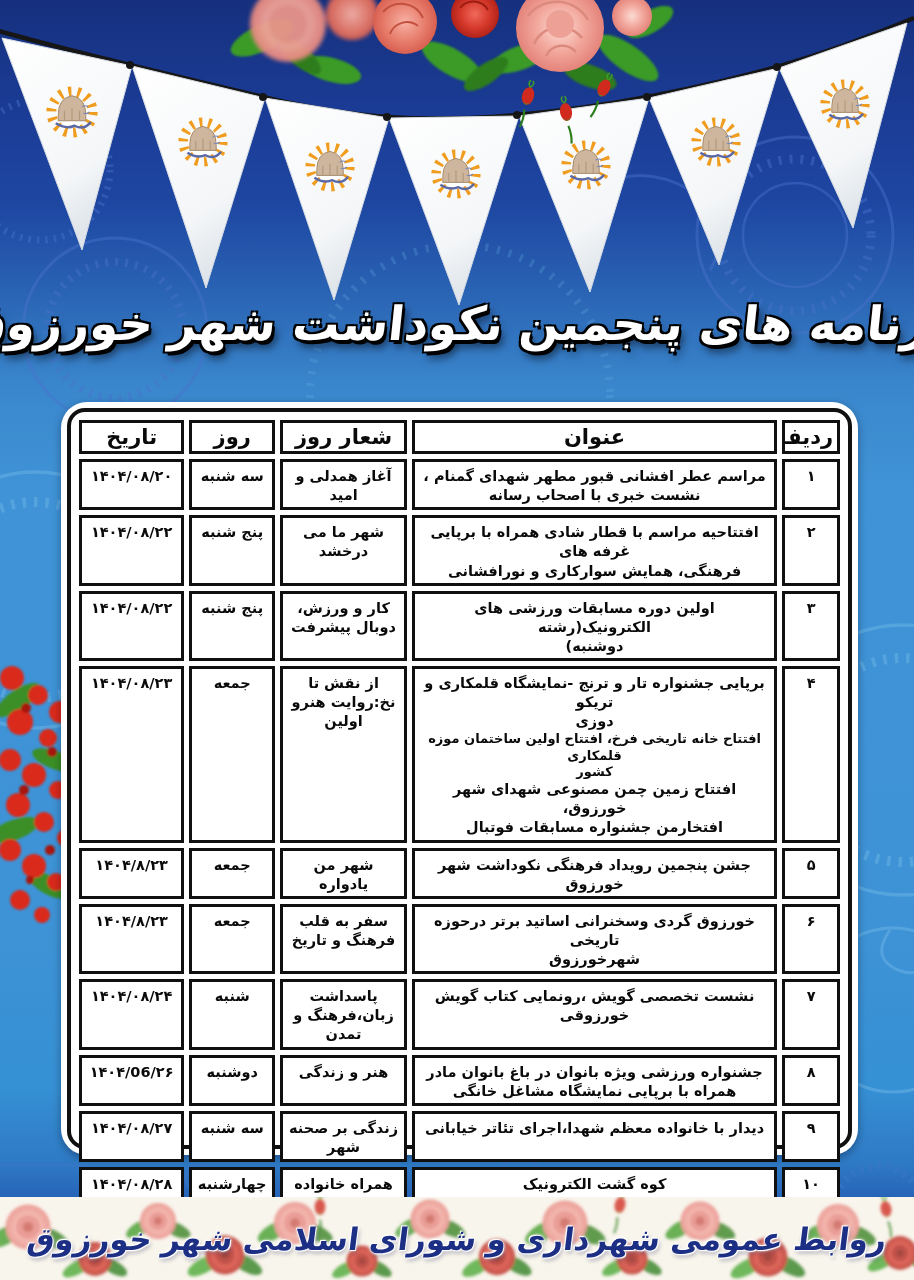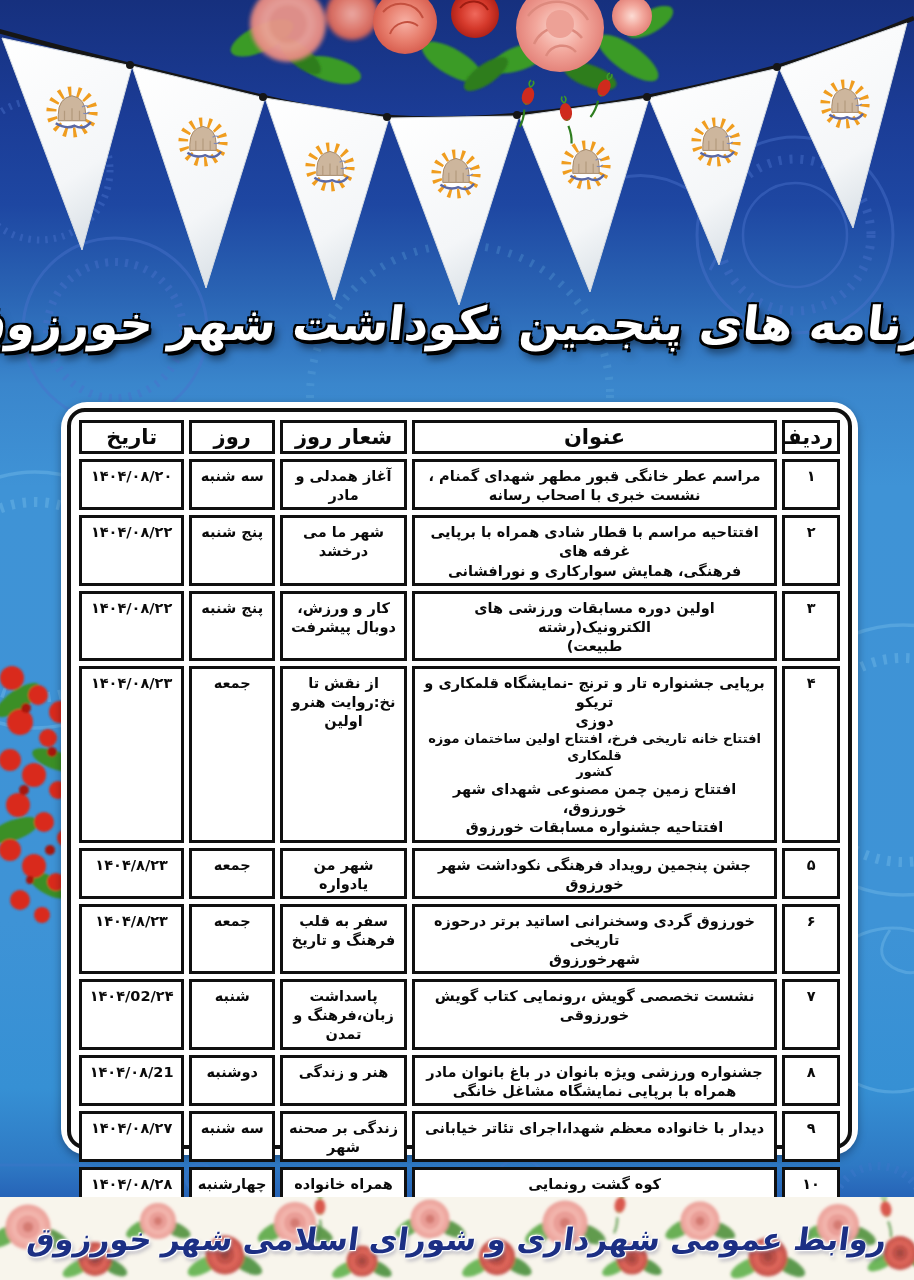--- a/index.html
+++ b/index.html
@@ -268,56 +268,56 @@
             <th>عنوان</th>
             <th>شعار روز</th>
             <th>روز</th>
             <th>تاریخ</th>
           </tr>
         </thead>
         <tbody>
             <tr style="height: 44px;">
       <td class="c-num">۱</td>
       <td class="c-title">
-                <div class="tline">مراسم عطر خانگی قبور مطهر شهدای گمنام ،</div>
+                <div class="tline">مراسم عطر افشانی قبور مطهر شهدای گمنام ،</div>
                 <div class="tline">نشست خبری با اصحاب رسانه</div>
               </td>
-      <td class="c-slogan">آغاز همدلی و مادر</td>
+      <td class="c-slogan">آغاز همدلی و امید</td>
       <td class="c-day">سه شنبه</td>
       <td class="c-date">۱۴۰۴/۰۸/۲۰</td>
     </tr>
             <tr style="height: 40px;">
       <td class="c-num">۲</td>
       <td class="c-title">
                 <div class="tline">افتتاحیه  مراسم با قطار شادی همراه با برپایی غرفه های</div>
                 <div class="tline">فرهنگی، همایش سوارکاری و  نورافشانی</div>
               </td>
       <td class="c-slogan">شهر ما می درخشد</td>
       <td class="c-day">پنج شنبه</td>
       <td class="c-date">۱۴۰۴/۰۸/۲۲</td>
     </tr>
             <tr style="height: 40px;">
       <td class="c-num">۳</td>
       <td class="c-title">
                 <div class="tline">اولین  دوره مسابقات ورزشی های الکترونیک(رشته</div>
-                <div class="tline">طبیعت)</div>
+                <div class="tline">دوشنبه)</div>
               </td>
       <td class="c-slogan">کار و ورزش، دوبال پیشرفت</td>
       <td class="c-day">پنج شنبه</td>
       <td class="c-date">۱۴۰۴/۰۸/۲۲</td>
     </tr>
             <tr style="height: 120px;">
       <td class="c-num">۴</td>
       <td class="c-title">
                 <div class="tline">برپایی جشنواره تار و ترنج -نمایشگاه قلمکاری و تریکو</div>
                 <div class="tline">دوزی</div>
                 <div class="tline small">افتتاح خانه تاریخی فرخ، افتتاح اولین ساختمان موزه قلمکاری</div>
                 <div class="tline small">کشور</div>
                 <div class="tline">افتتاح زمین چمن مصنوعی شهدای شهر خورزوق،</div>
-                <div class="tline">افتتاحیه جشنواره مسابقات خورزوق</div>
+                <div class="tline">افتخارمن جشنواره مسابقات فوتبال</div>
               </td>
       <td class="c-slogan">از نقش تا نخ:روایت هنرو اولین</td>
       <td class="c-day">جمعه</td>
       <td class="c-date">۱۴۰۴/۰۸/۲۳</td>
     </tr>
             <tr style="height: 40px;">
       <td class="c-num">۵</td>
       <td class="c-title">
                 <div class="tline">جشن پنجمین رویداد فرهنگی نکوداشت شهر خورزوق</div>
               </td>
@@ -335,45 +335,45 @@
       <td class="c-day">جمعه</td>
       <td class="c-date">۱۴۰۴/۸/۲۳</td>
     </tr>
             <tr style="height: 62px;">
       <td class="c-num">۷</td>
       <td class="c-title">
                 <div class="tline">نشست تخصصی گویش ،رونمایی کتاب گویش خورزوقی</div>
               </td>
       <td class="c-slogan">پاسداشت زبان،فرهنگ و تمدن</td>
       <td class="c-day">شنبه</td>
-      <td class="c-date">۱۴۰۴/02/۲۴</td>
+      <td class="c-date">۱۴۰۴/۰۸/۲۴</td>
     </tr>
             <tr style="height: 40px;">
       <td class="c-num">۸</td>
       <td class="c-title">
                 <div class="tline">جشنواره ورزشی ویژه بانوان در باغ بانوان مادر</div>
                 <div class="tline">همراه با برپایی نمایشگاه مشاغل خانگی</div>
               </td>
       <td class="c-slogan">هنر و زندگی</td>
       <td class="c-day">دوشنبه</td>
-      <td class="c-date">۱۴۰۴/۰۸/21</td>
+      <td class="c-date">۱۴۰۴/06/۲۶</td>
     </tr>
             <tr style="height: 42px;">
       <td class="c-num">۹</td>
       <td class="c-title">
                 <div class="tline">دیدار با خانواده معظم شهدا،اجرای تئاتر خیابانی</div>
               </td>
       <td class="c-slogan">زندگی بر صحنه شهر</td>
       <td class="c-day">سه شنبه</td>
       <td class="c-date">۱۴۰۴/۰۸/۲۷</td>
     </tr>
             <tr style="height: 40px;">
       <td class="c-num">۱۰</td>
       <td class="c-title">
-                <div class="tline">کوه گشت رونمایی</div>
+                <div class="tline">کوه گشت الکترونیک</div>
               </td>
       <td class="c-slogan">همراه خانواده هم قدم با طبیعت</td>
       <td class="c-day">چهارشنبه</td>
       <td class="c-date">۱۴۰۴/۰۸/۲۸</td>
     </tr>
             <tr style="height: 36px;">
       <td class="c-num">۱۱</td>
       <td class="c-title">
                 <div class="tline">یادواره شهدا</div>
               </td>

